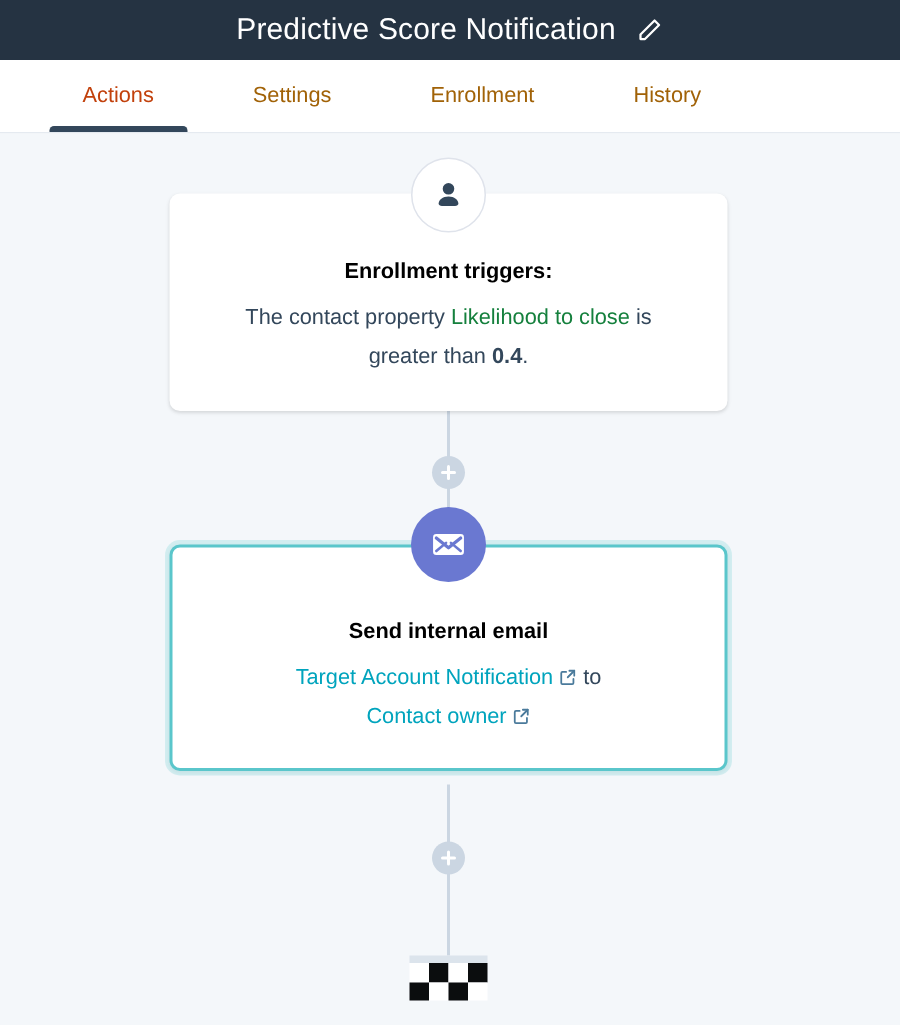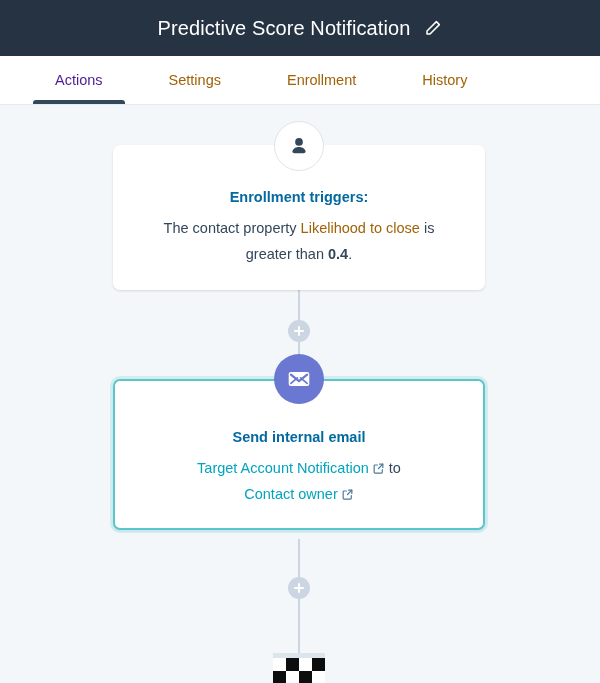--- a/index.html
+++ b/index.html
@@ -12,21 +12,21 @@
   body {
     font-family: "Liberation Sans", sans-serif;
     background: #f4f7fa;
     color: #33475b;
     overflow: hidden;
     position: relative;
   }
 
   
   .app-header {
-    height: 56px;
+    height: 40px;
     background: #253342;
     display: flex;
     align-items: center;
     justify-content: center;
     gap: 12px;
   }
   .app-title {
     color: #ffffff;
     font-size: 20px;
     font-weight: 400;
@@ -58,21 +58,21 @@
     align-items: center;
     justify-content: center;
     font-size: 14.5px;
     color: #a16207;
     cursor: pointer;
     position: relative;
     padding: 0 22px;
     white-space: nowrap;
   }
   .tab + .tab { margin-left: 22px; }
-  .tab.active { font-weight: 400; color: #4c1d95; }
+  .tab.active { font-weight: 400; color: #c2410c; }
   .tab.active::after {
     content: "";
     position: absolute;
     left: 0;
     right: 0;
     bottom: 0;
     height: 4px;
     background: #33475b;
     border-radius: 3px 3px 0 0;
   }
@@ -167,31 +167,31 @@
   .badge-email {
     top: 249px;
     background: #6a78d1;
   }
   .badge svg { display: block; }
 
   
   .card-heading {
     font-size: 14.5px;
     font-weight: bold;
-    color: #0369a1;
+    color: #000000;
     margin-bottom: 9px;
     line-height: 1.4;
   }
   .card-body {
     font-size: 14.5px;
     color: #33475b;
     line-height: 1.78;
   }
   .link {
-    color: #a16207;
+    color: #15803d;
     text-decoration: none;
     cursor: pointer;
     white-space: nowrap;
   }
   .link-ext {
     color: #00a4bd;
     text-decoration: none;
     cursor: pointer;
     white-space: nowrap;
     display: inline;

